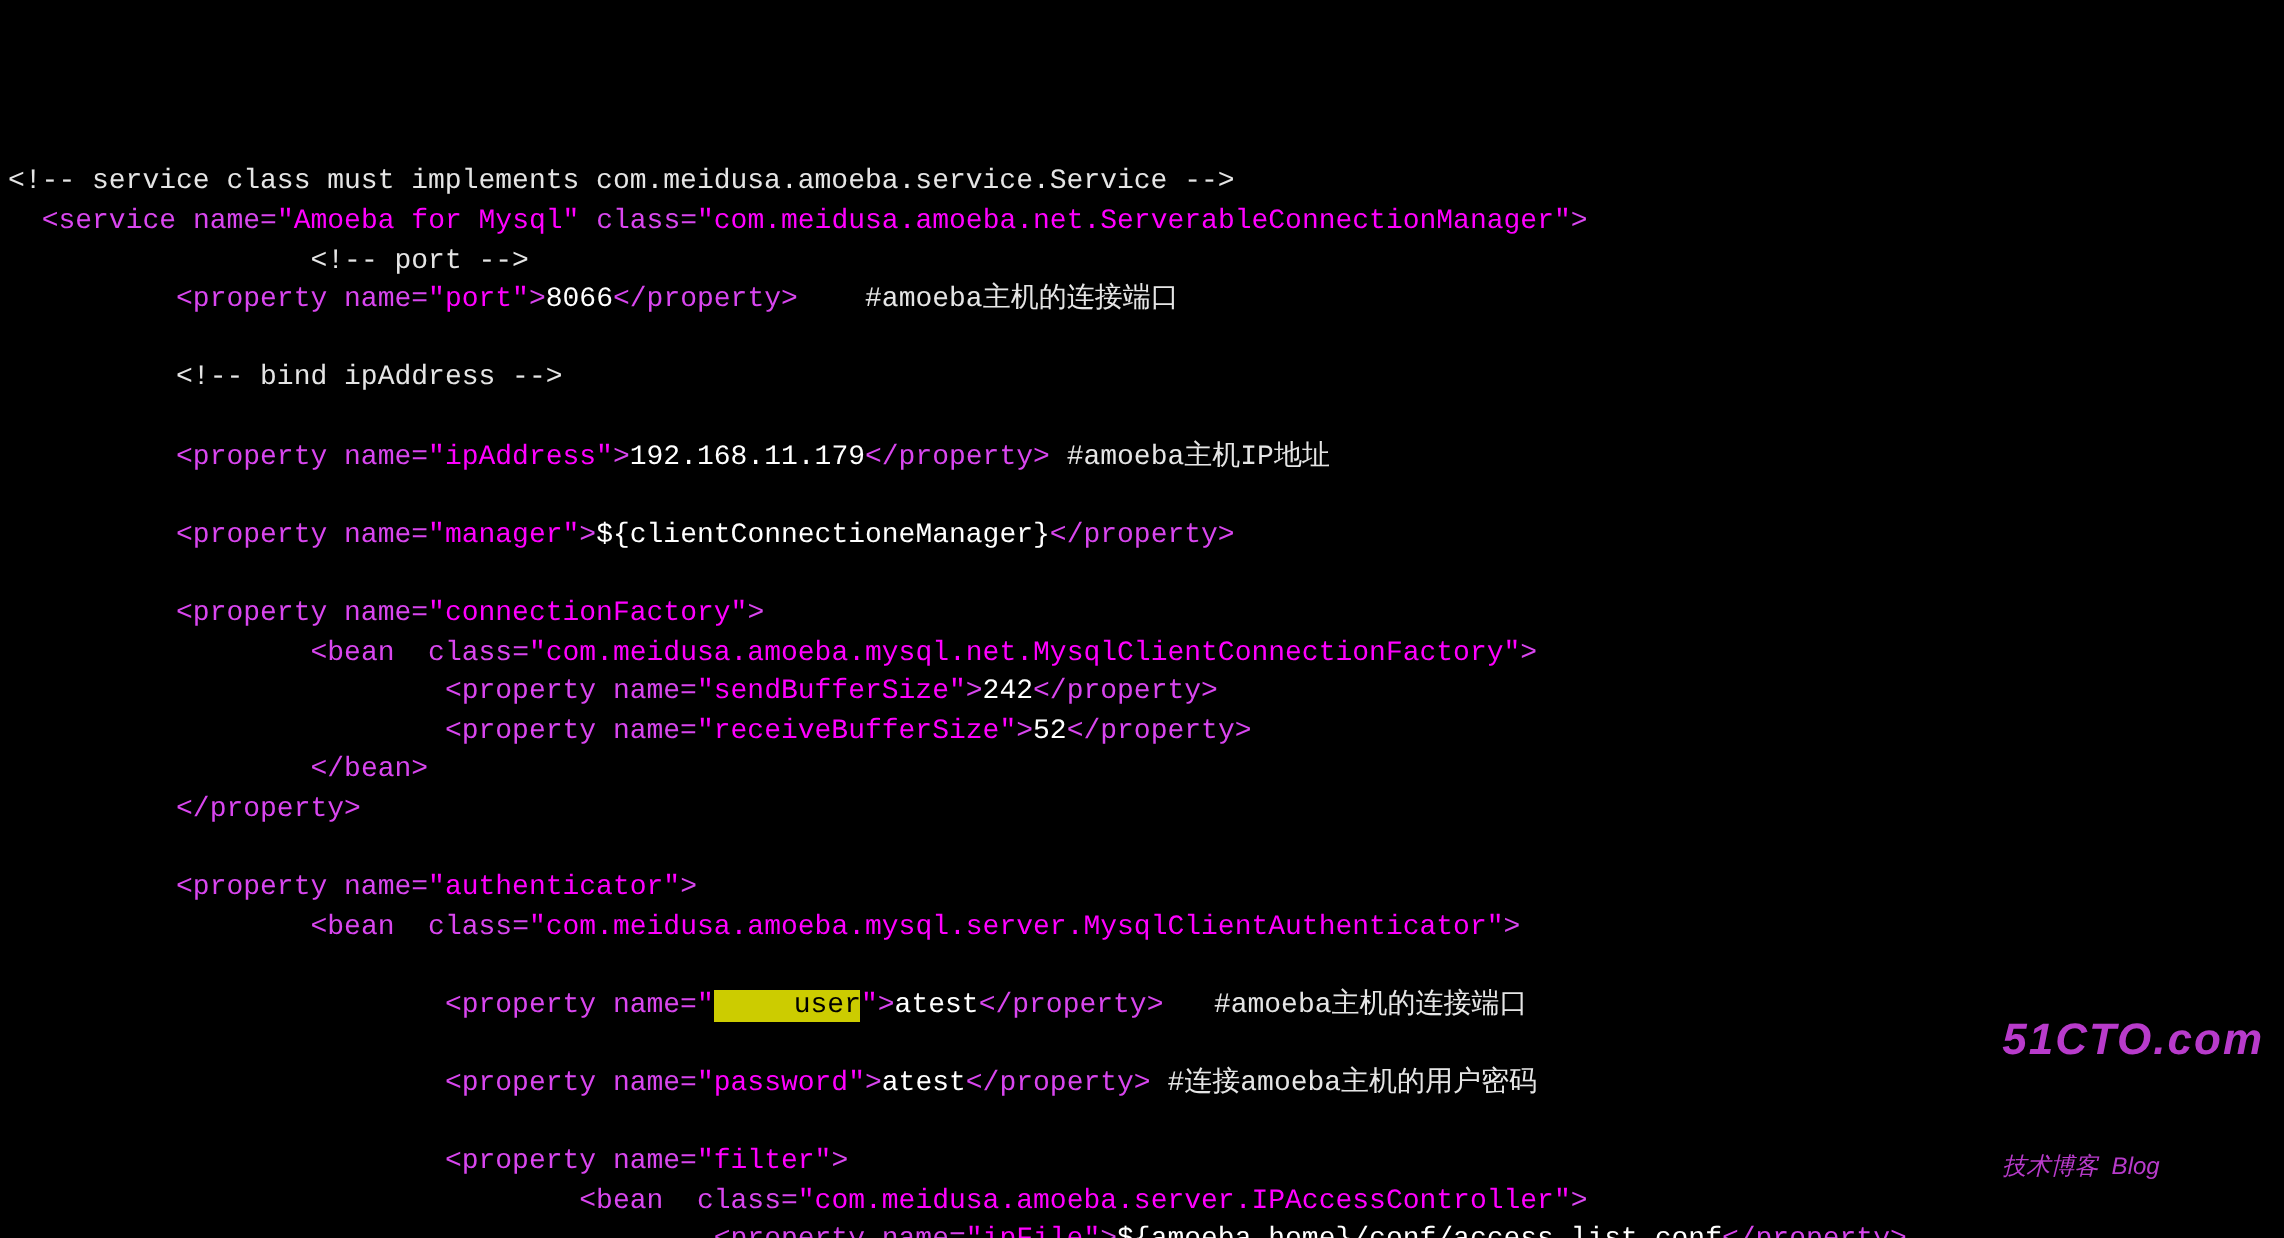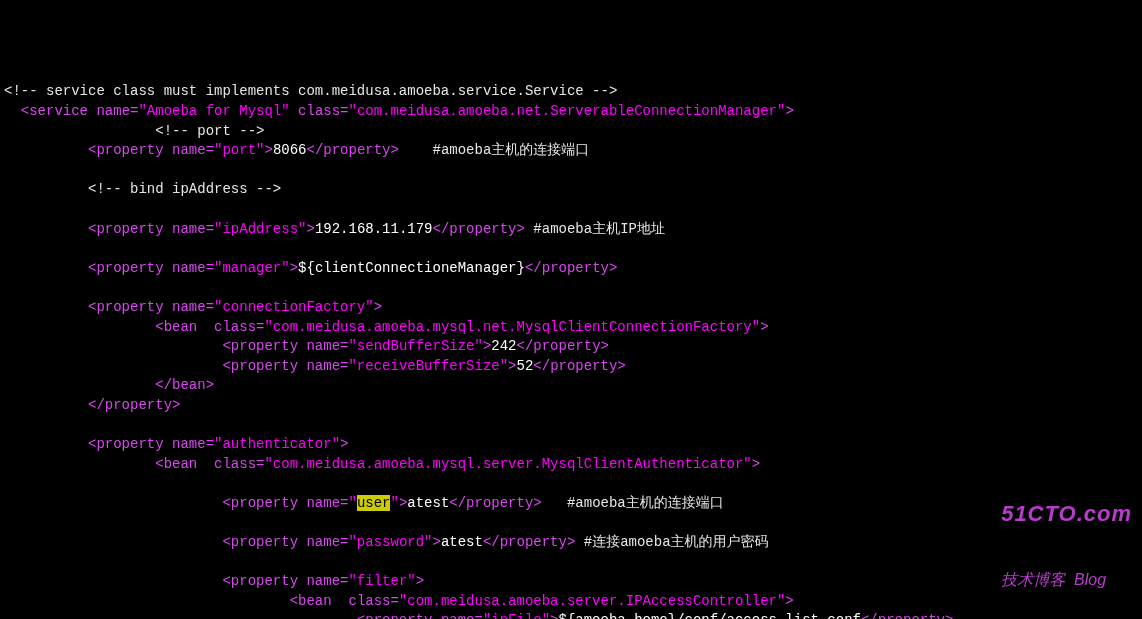--- a/index.html
+++ b/index.html
@@ -15,33 +15,33 @@
     width: 1142px;
     height: 619px;
     box-sizing: border-box;
     position: relative;
   }
   .cyan { color: #e5e5e5; }
   .green { color: #d946ef; }
   .magenta { color: #ff00ff; }
   .brown { color: #d946ef; }
   .white { color: #ffffff; text-align: right; }
-  .hl { background: #cccc00; color: #000; }
+  .hl { background: #cccc00; color: #000; padding-left: 40px; }
   .watermark {
     position: absolute;
     right: 10px;
     bottom: 8px;
     color: #d946ef;
     font-family: Arial, sans-serif;
     text-align: left;
     font-style: italic;
     opacity: 0.85;
   }
   .wm-main { font-size: 22px; font-weight: bold; letter-spacing:1px;}
-  .wm-sub { font-size: 16px; }
+  .wm-sub { font-size: 12px; }
 </style>
 </head>
 <body>
 
 
 
 <div><span class="cyan">&lt;!-- service class must implements com.meidusa.amoeba.service.Service --&gt;</span>
   <span class="green">&lt;service </span><span class="brown">name=</span><span class="magenta">"Amoeba for Mysql"</span><span class="brown"> class=</span><span class="magenta">"com.meidusa.amoeba.net.ServerableConnectionManager"</span><span class="green">&gt;</span>
                   <span class="cyan">&lt;!-- port --&gt;</span>
           <span class="green">&lt;property </span><span class="brown">name=</span><span class="magenta">"port"</span><span class="green">&gt;</span><span class="white">8066</span><span class="green">&lt;/property&gt;</span>    <span class="cyan">#amoeba主机的连接端口</span>

